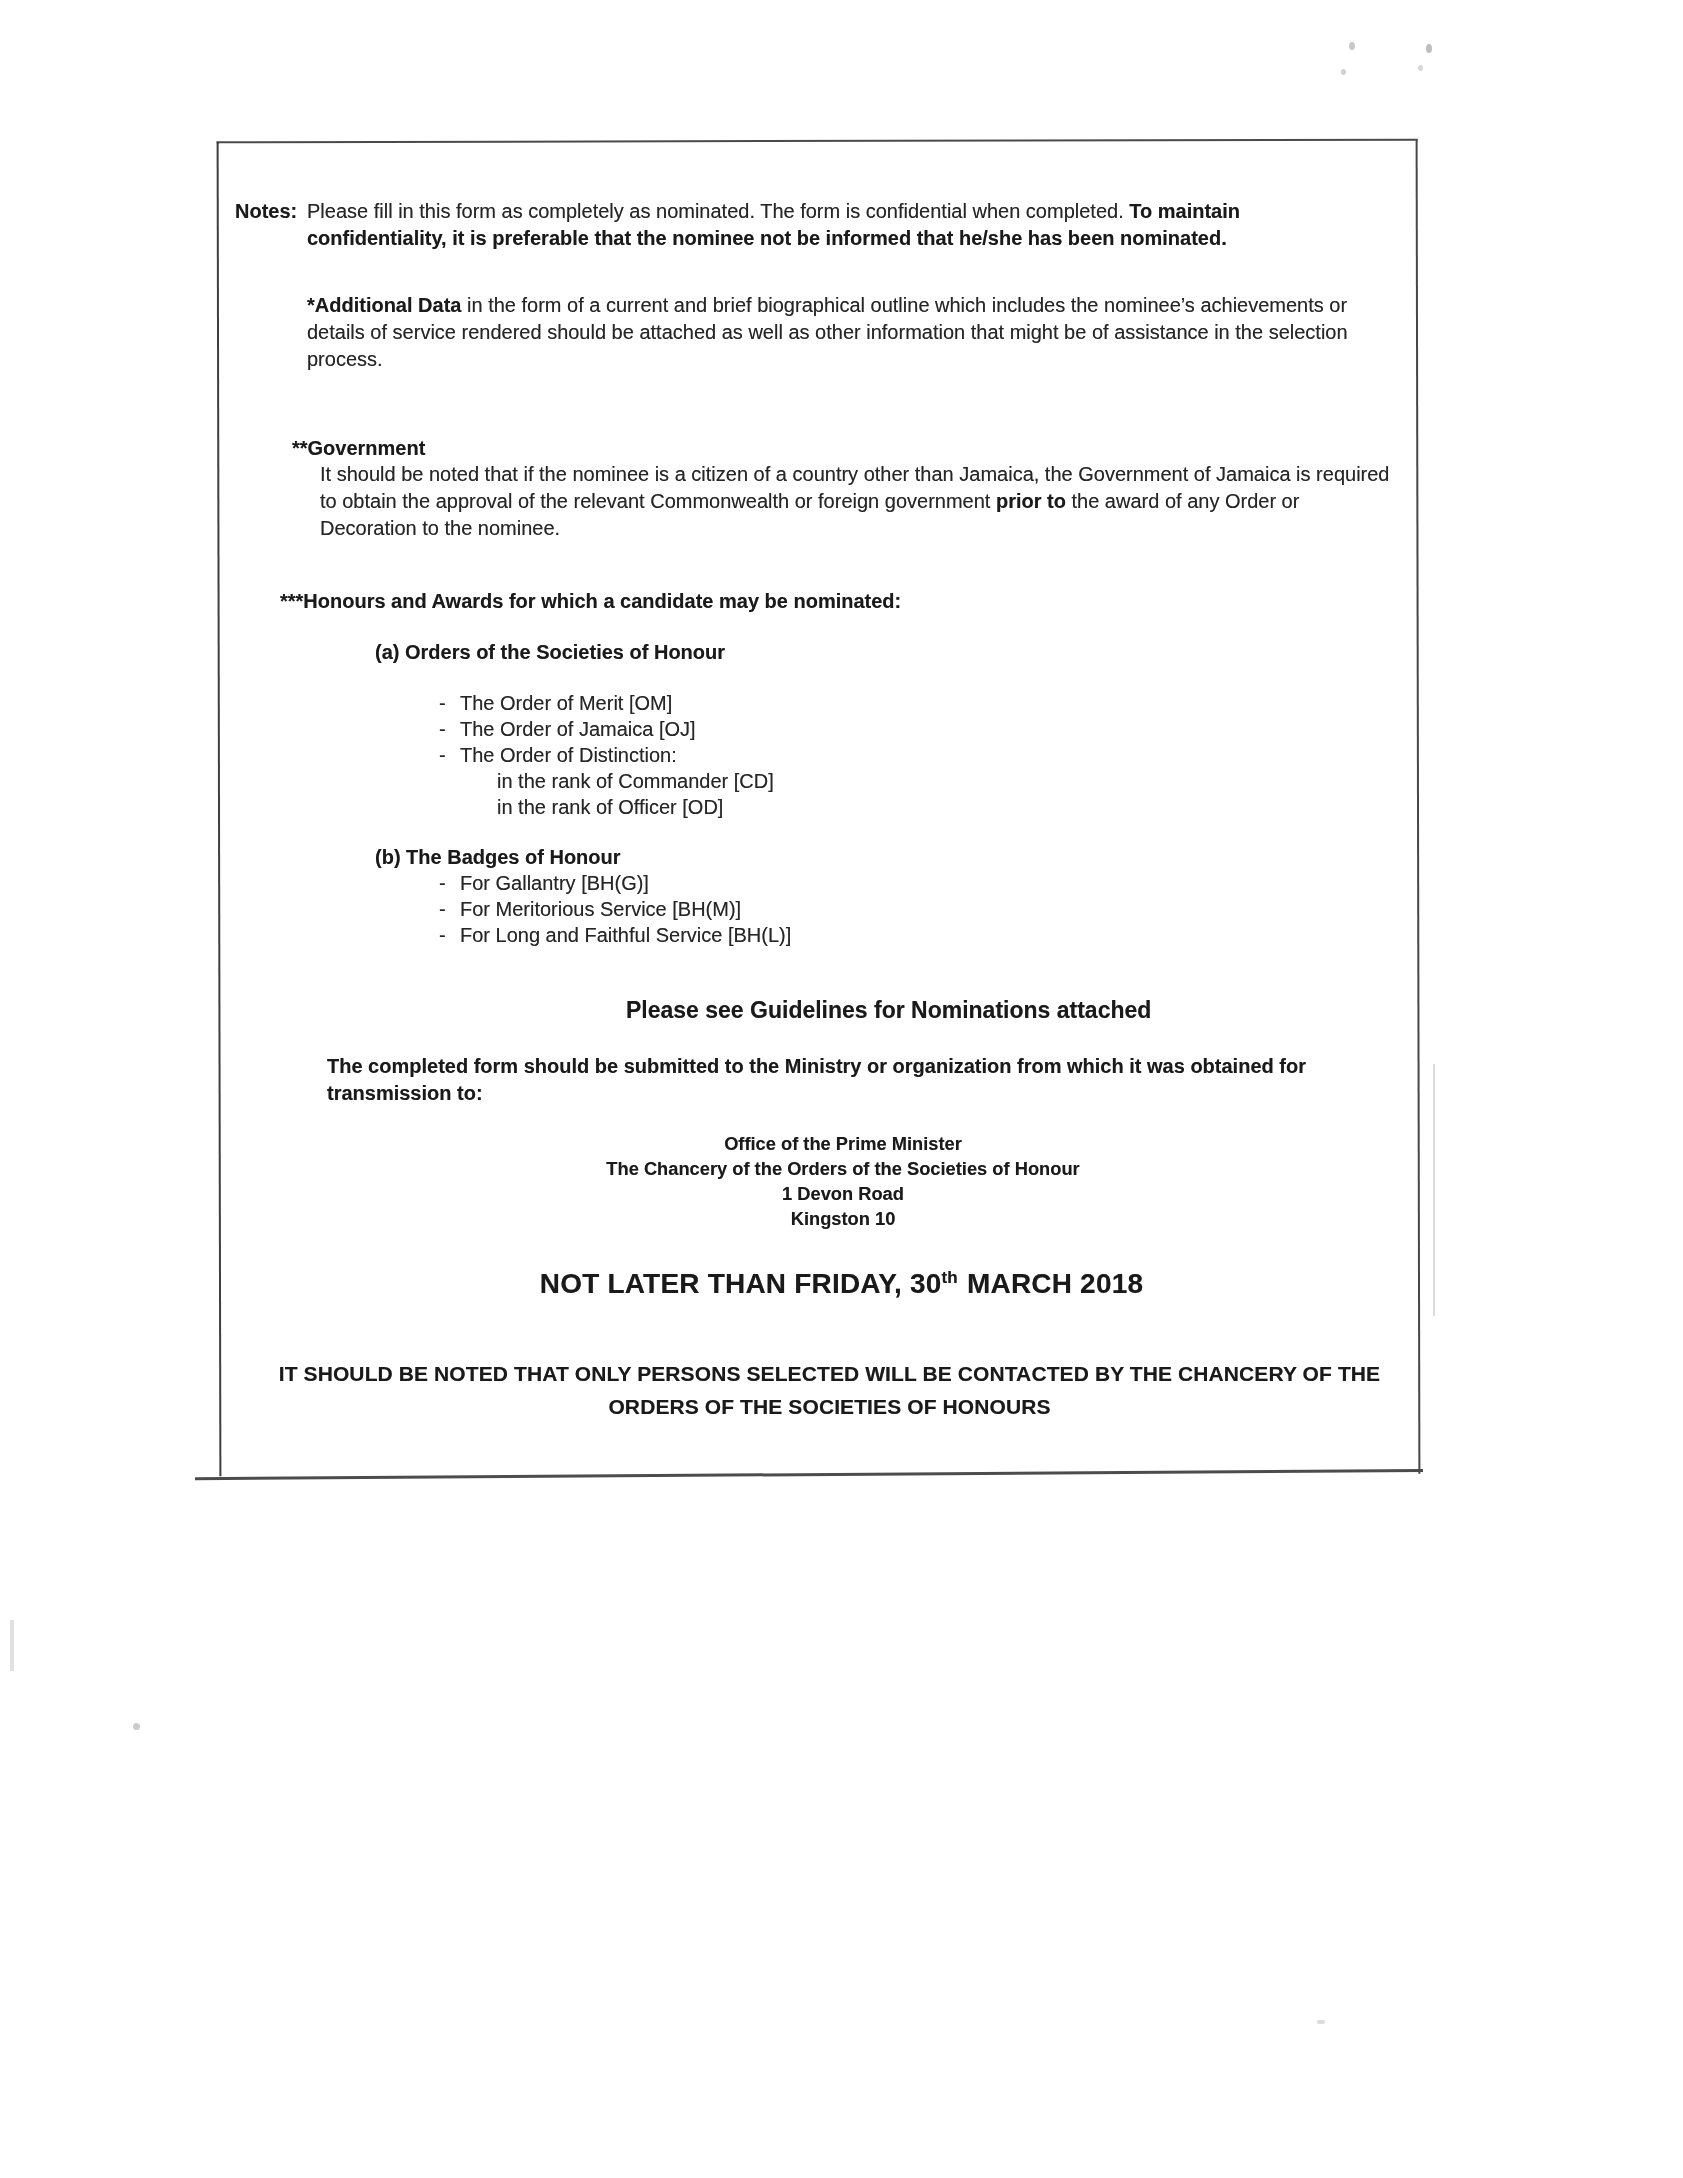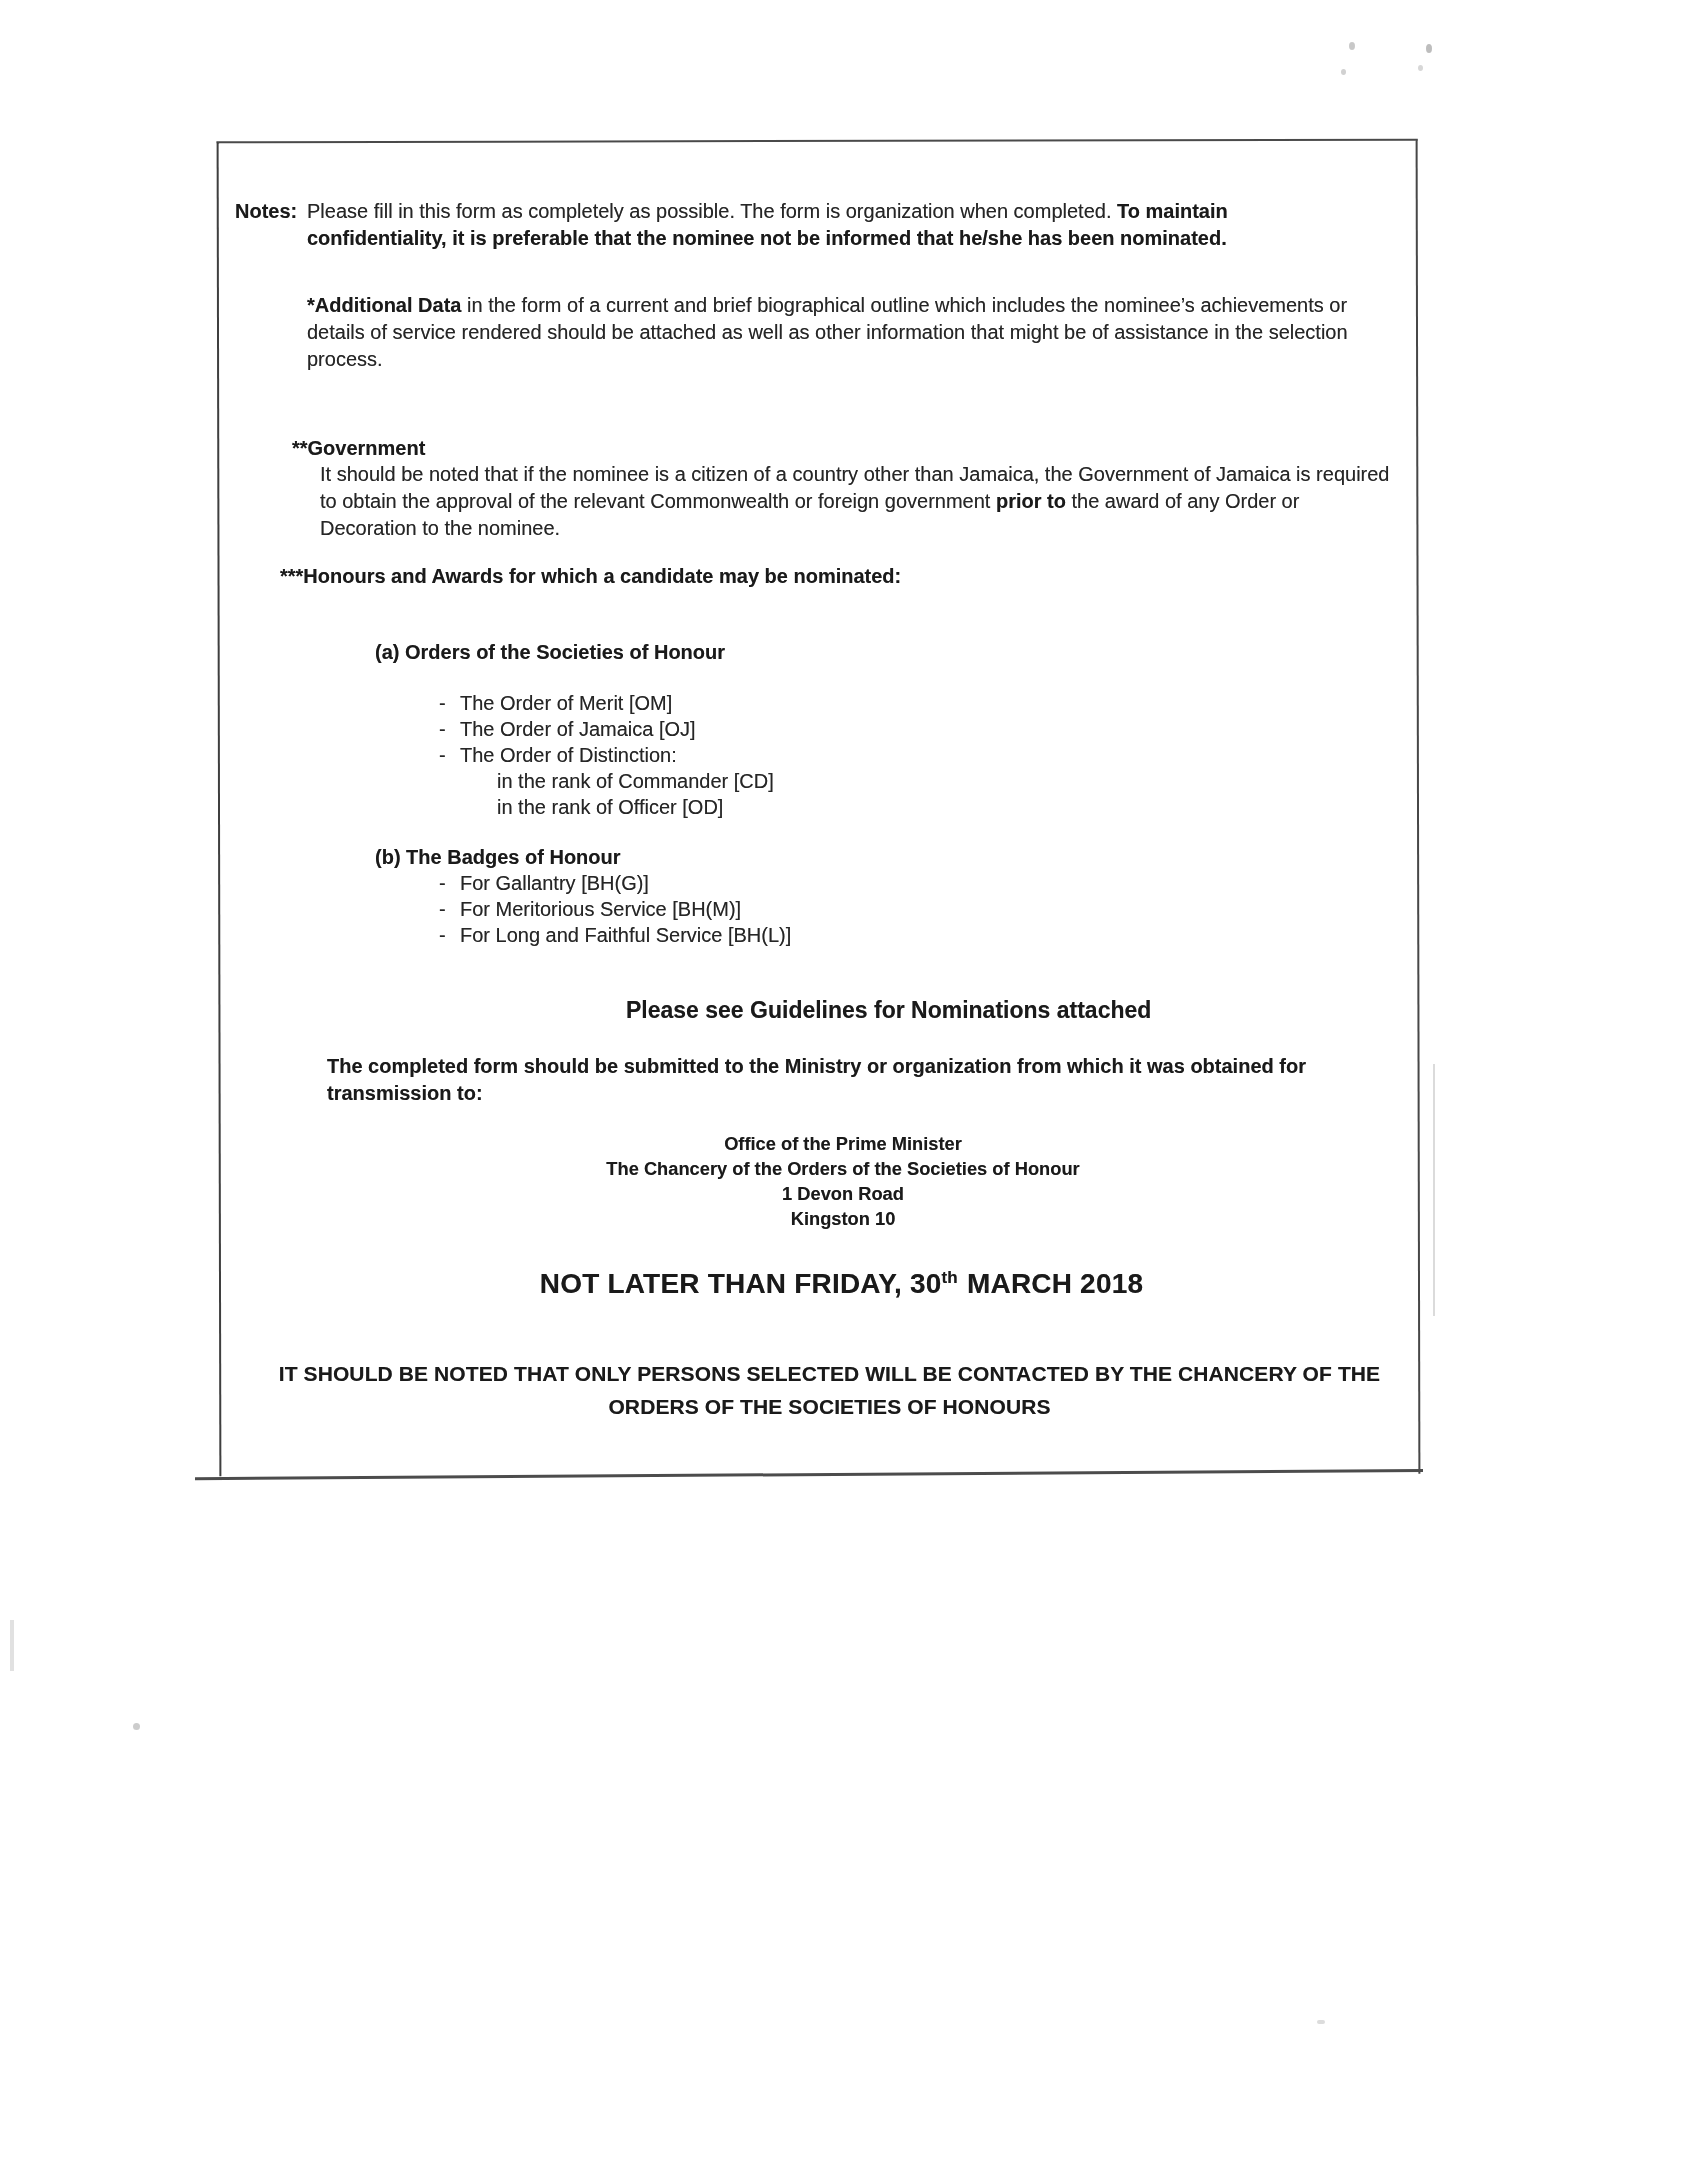--- a/index.html
+++ b/index.html
@@ -31,21 +31,21 @@
   }
   
   .abs{position:absolute;}
   .body-text{font-size:20px;line-height:27px;color:#262626;text-shadow:0 0 0.4px rgba(20,20,20,0.45);}
   .bold{font-weight:bold;color:#1a1a1a;}
   .notes-label{left:235px;top:198px;font-size:20px;line-height:27px;}
   .notes-para{left:307px;top:198px;width:1006px;}
   .add-data{left:307px;top:292px;width:1067px;}
   .nat-label{left:292px;top:435px;font-size:20px;line-height:27px;}
   .nat-para{left:320px;top:461px;width:1081px;}
-  .honours-heading{left:280px;top:563px;font-size:20px;line-height:27px;}
+  .honours-heading{left:280px;top:588px;font-size:20px;line-height:27px;}
   .sec-a-heading{left:375px;top:639px;font-size:20px;}
   .sec-b-heading{left:375px;top:844px;font-size:20px;}
   .list{left:439px;font-size:20px;line-height:26px;}
   .list-a{top:690px;}
   .list-b{top:870px;}
   .li-row{white-space:nowrap;}
   .li-dash{display:inline-block;width:21px;}
   .sub-item{padding-left:58px;white-space:nowrap;}
   .guidelines{left:626px;top:996px;font-size:23px;line-height:28px;}
   .submission{left:327px;top:1053px;width:1032px;font-size:20px;line-height:27px;}
@@ -67,21 +67,21 @@
 </style>
 </head>
 <body>
 
 <div class="page">
 
   <div class="form-box"></div>
   <div class="bottom-border"></div>
 
   <div class="abs body-text bold notes-label">Notes:</div>
-  <div class="abs body-text notes-para"><span>Please fill in this form as completely as possible. The form is organization when completed. </span><span class="bold">To maintain confidentiality, it is preferable that the nominee not be informed that he/she has been nominated.</span></div>
+  <div class="abs body-text notes-para"><span>Please fill in this form as completely as nominated. The form is confidential when completed. </span><span class="bold">To maintain confidentiality, it is preferable that the nominee not be informed that he/she has been nominated.</span></div>
 
   <div class="abs body-text add-data"><span class="bold">*Additional Data</span><span> in the form of a current and brief biographical outline which includes the nominee’s achievements or details of service rendered should be attached as well as other information that might be of assistance in the selection process.</span></div>
 
   <div class="abs body-text bold nat-label">**Government</div>
   <div class="abs body-text nat-para"><span>It should be noted that if the nominee is a citizen of a country other than Jamaica, the Government of Jamaica is required to obtain the approval of the relevant Commonwealth or foreign government </span><span class="bold">prior to</span><span> the award of any Order or Decoration to the nominee.</span></div>
 
   <div class="abs body-text bold honours-heading">***Honours and Awards for which a candidate may be nominated:</div>
 
   <div class="abs body-text bold sec-a-heading">(a) Orders of the Societies of Honour</div>
   <div class="abs body-text list list-a">

